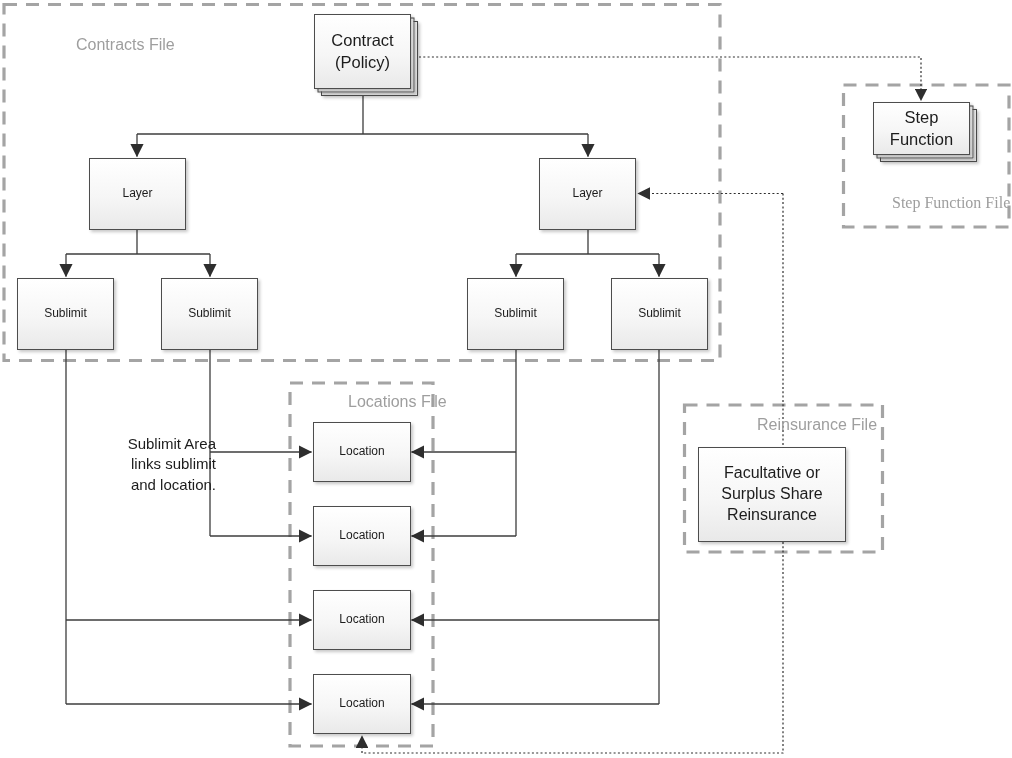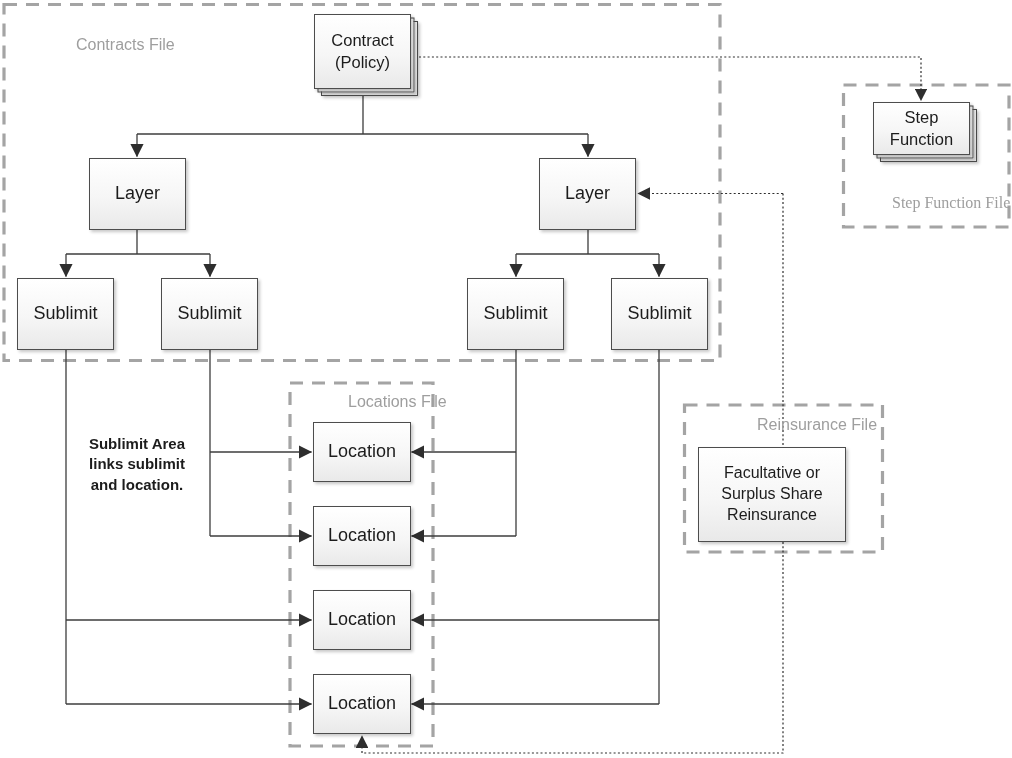--- a/index.html
+++ b/index.html
@@ -10,37 +10,37 @@
   #wires { position:absolute; left:0; top:0; width:1012px; height:758px; }
   .cont { fill:none; stroke:#a4a4a4; stroke-width:3.2; stroke-dasharray:13 9; }
   .wire { fill:none; stroke:#3d3d3d; stroke-width:1.3; }
   .dot  { fill:none; stroke:#2e2e2e; stroke-width:1.2; stroke-dasharray:2 2.3; }
 
   .node {
     position:absolute; display:flex; align-items:center; justify-content:center;
     text-align:center; white-space:pre-line; line-height:1.3;
     background:linear-gradient(180deg,#ffffff 0%,#f6f6f6 55%,#e9e9e9 100%);
     border:1.4px solid #4d4d4d; box-shadow:2px 2px 3px rgba(0,0,0,0.22);
-    font-size:18px; color:#1c1c1c; box-sizing:border-box;
+    font-size:12px; color:#1c1c1c; box-sizing:border-box;
   }
   .stack { position:absolute; }
   .stack .sheet {
     position:absolute; left:0; top:0; right:0; bottom:0;
     background:linear-gradient(180deg,#ffffff 0%,#f6f6f6 55%,#e9e9e9 100%);
     border:1.4px solid #4d4d4d; box-shadow:2px 2px 3px rgba(0,0,0,0.22);
     box-sizing:border-box;
   }
   .stack .front {
     display:flex; align-items:center; justify-content:center; text-align:center;
     white-space:pre-line; line-height:1.28; font-size:16.5px; color:#1c1c1c;
   }
   .file-label { position:absolute; color:#9e9e9e; font-size:16px; white-space:nowrap;margin-left:42px; }
   .note {
-    position:absolute; text-align:center; font-size:15px; color:#1c1c1c;
-    white-space:pre-line; line-height:1.36;font-weight:bold;
+    position:absolute; text-align:right; font-size:15px; color:#1c1c1c;
+    white-space:pre-line; line-height:1.36;
   }
 </style>
 </head>
 <body>
 
 <div id="stage">
 
   <svg id="wires" viewBox="0 0 1012 758" xmlns="http://www.w3.org/2000/svg">
     <defs>
       <marker id="arw" viewBox="0 0 10 10" refX="9.5" refY="5" markerWidth="10.5" markerHeight="10.5" orient="auto">

